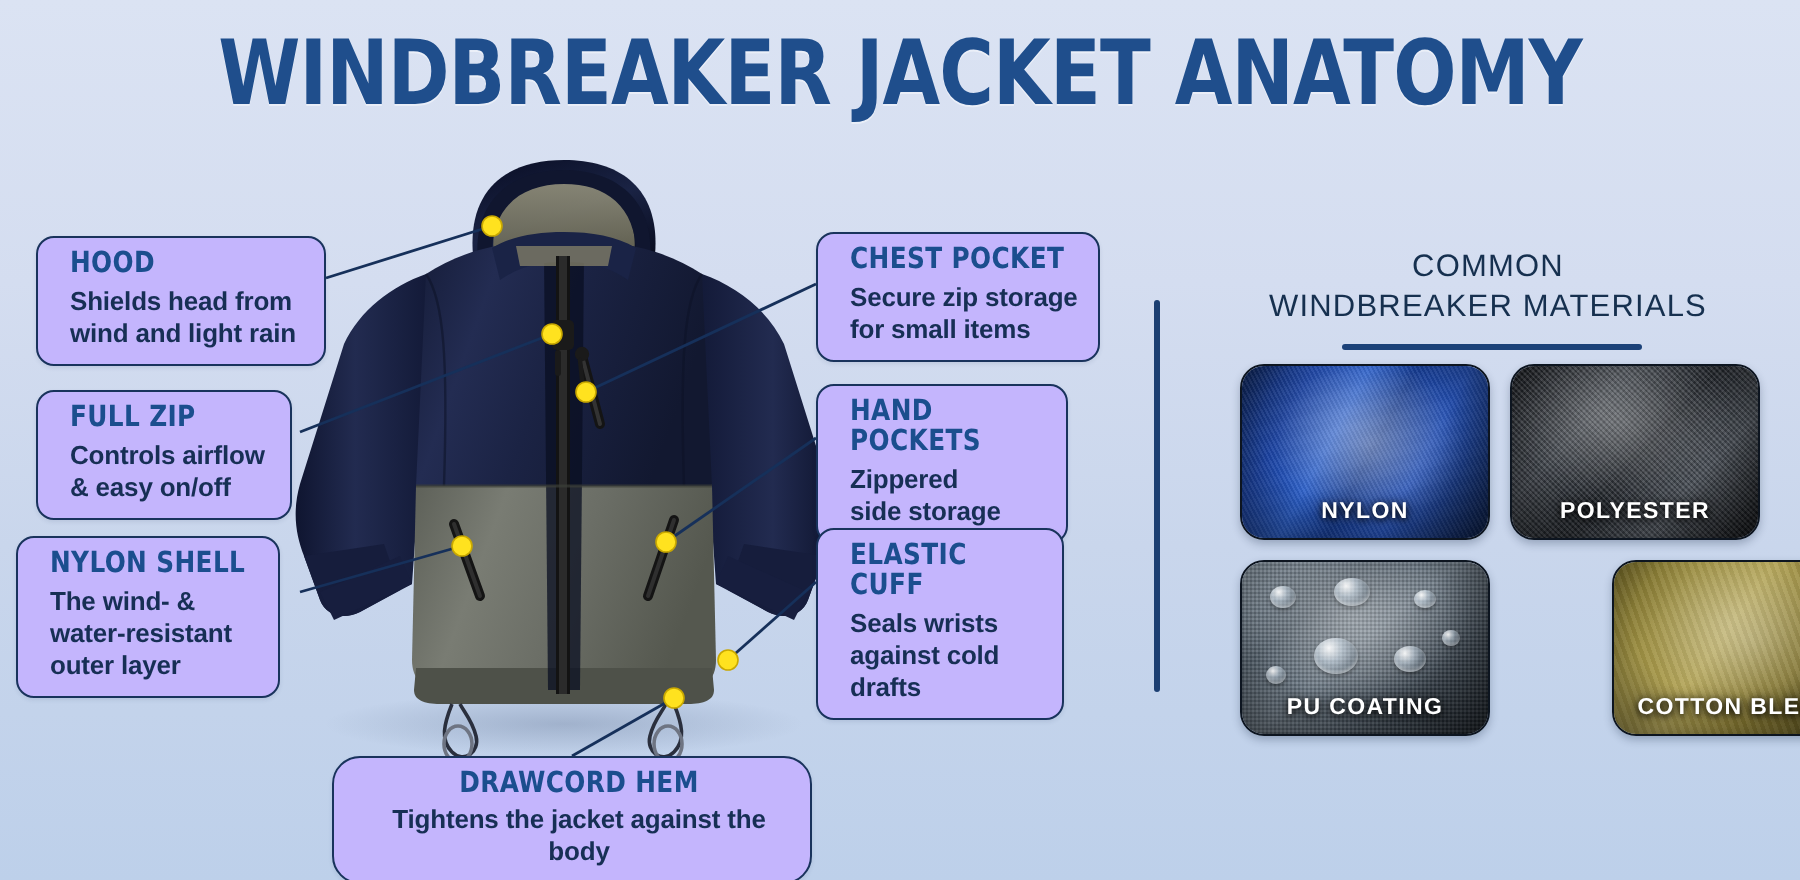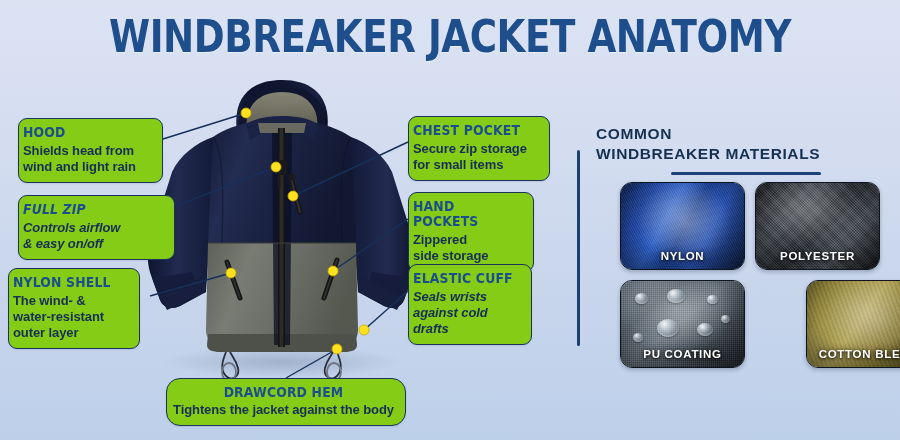--- a/index.html
+++ b/index.html
@@ -16,54 +16,54 @@
     position:absolute; top:14px; left:0; width:900px; text-align:center;
     font-family:"DejaVu Sans Condensed","Liberation Sans Narrow","Liberation Sans",sans-serif;
     font-weight:700; font-size:45px; letter-spacing:-0.5px;
     color:#1f4e8c; line-height:1.04;
     transform:scaleX(0.92); transform-origin:50% 50%;
     text-shadow:0 1px 0 rgba(255,255,255,.45);
   }
 
   
   .callout {
-    position:absolute; background:#84cc16;
+    position:absolute; background:#c4b5fd;
     border:1.6px solid #19335c; border-radius:9px;
-    padding:6px 9px 7px 4px;
+    padding:6px 9px 7px 16px;
     box-shadow:0 1px 2px rgba(25,51,92,.10);
   }
   .callout h3 {
     font-family:"DejaVu Sans Condensed","Liberation Sans Narrow","Liberation Sans",sans-serif;
     font-weight:700; font-size:14.5px; color:#1b4e8e;
     letter-spacing:.2px; line-height:1.05; margin-bottom:3px;
     transform:scaleX(0.95); transform-origin:0 50%;
   }
   .callout p {
     font-size:13px; color:#172f55; font-weight:600;
     line-height:1.22; letter-spacing:-.1px;
   }
   .callout.center { text-align:center;border-radius:14px; }
   .callout.center h3 { transform:scaleX(0.95); transform-origin:50% 50%; margin-bottom:2px; }
 
   #c-hood      { left:18px;  top:118px; width:145px; }
-  #c-fullzip   { left:18px;  top:195px; width:157px;font-style:italic; }
+  #c-fullzip   { left:18px;  top:195px; width:128px; }
   #c-nylon     { left:8px;  top:268px; width:132px; }
   #c-chest     { left:408px; top:116px; width:142px; }
   #c-hand      { left:408px; top:192px; width:126px; }
   #c-cuff      { left:408px; top:264px; width:124px; }
   #c-hem       { left:166px; top:378px; width:240px; }
 
   
   .panel-divider {
     position:absolute; left:577px; top:150px; width:3px; height:196px;
     background:#1c3f72; border-radius:2px;
   }
   .panel-head {
-    position:absolute; left:596px; top:124px; width:296px; text-align:left;
-    font-weight:700; font-size:15.5px; color:#16304f;
+    position:absolute; left:596px; top:124px; width:296px; text-align:center;
+    font-weight:400; font-size:15.5px; color:#16304f;
     letter-spacing:.6px; line-height:1.32;
   }
   .panel-rule {
     position:absolute; left:671px; top:172px; width:150px; height:3px;
     background:#1c4279; border-radius:2px;
   }
 
   .tile {
     position:absolute; width:125px; height:88px; border-radius:12px;
     overflow:hidden; border:1.5px solid #0d1520;
@@ -268,21 +268,21 @@
     <p style="white-space: pre-line;">Secure zip storage
 for small items</p>
   </div>
   <div class="callout" id="c-hand">
     <h3>HAND POCKETS</h3>
     <p style="white-space: pre-line;">Zippered
 side storage</p>
   </div>
   <div class="callout" id="c-cuff">
     <h3>ELASTIC CUFF</h3>
-    <p style="white-space: pre-line; font-style: italic;">Seals wrists
+    <p style="white-space: pre-line;">Seals wrists
 against cold drafts</p>
   </div>
   <div class="callout center" id="c-hem">
     <h3>DRAWCORD HEM</h3>
     <p style="white-space: pre-line;">Tightens the jacket against the body</p>
   </div>
 
   <div class="panel-divider"></div>
   <div class="panel-head">
     <div>COMMON</div>

